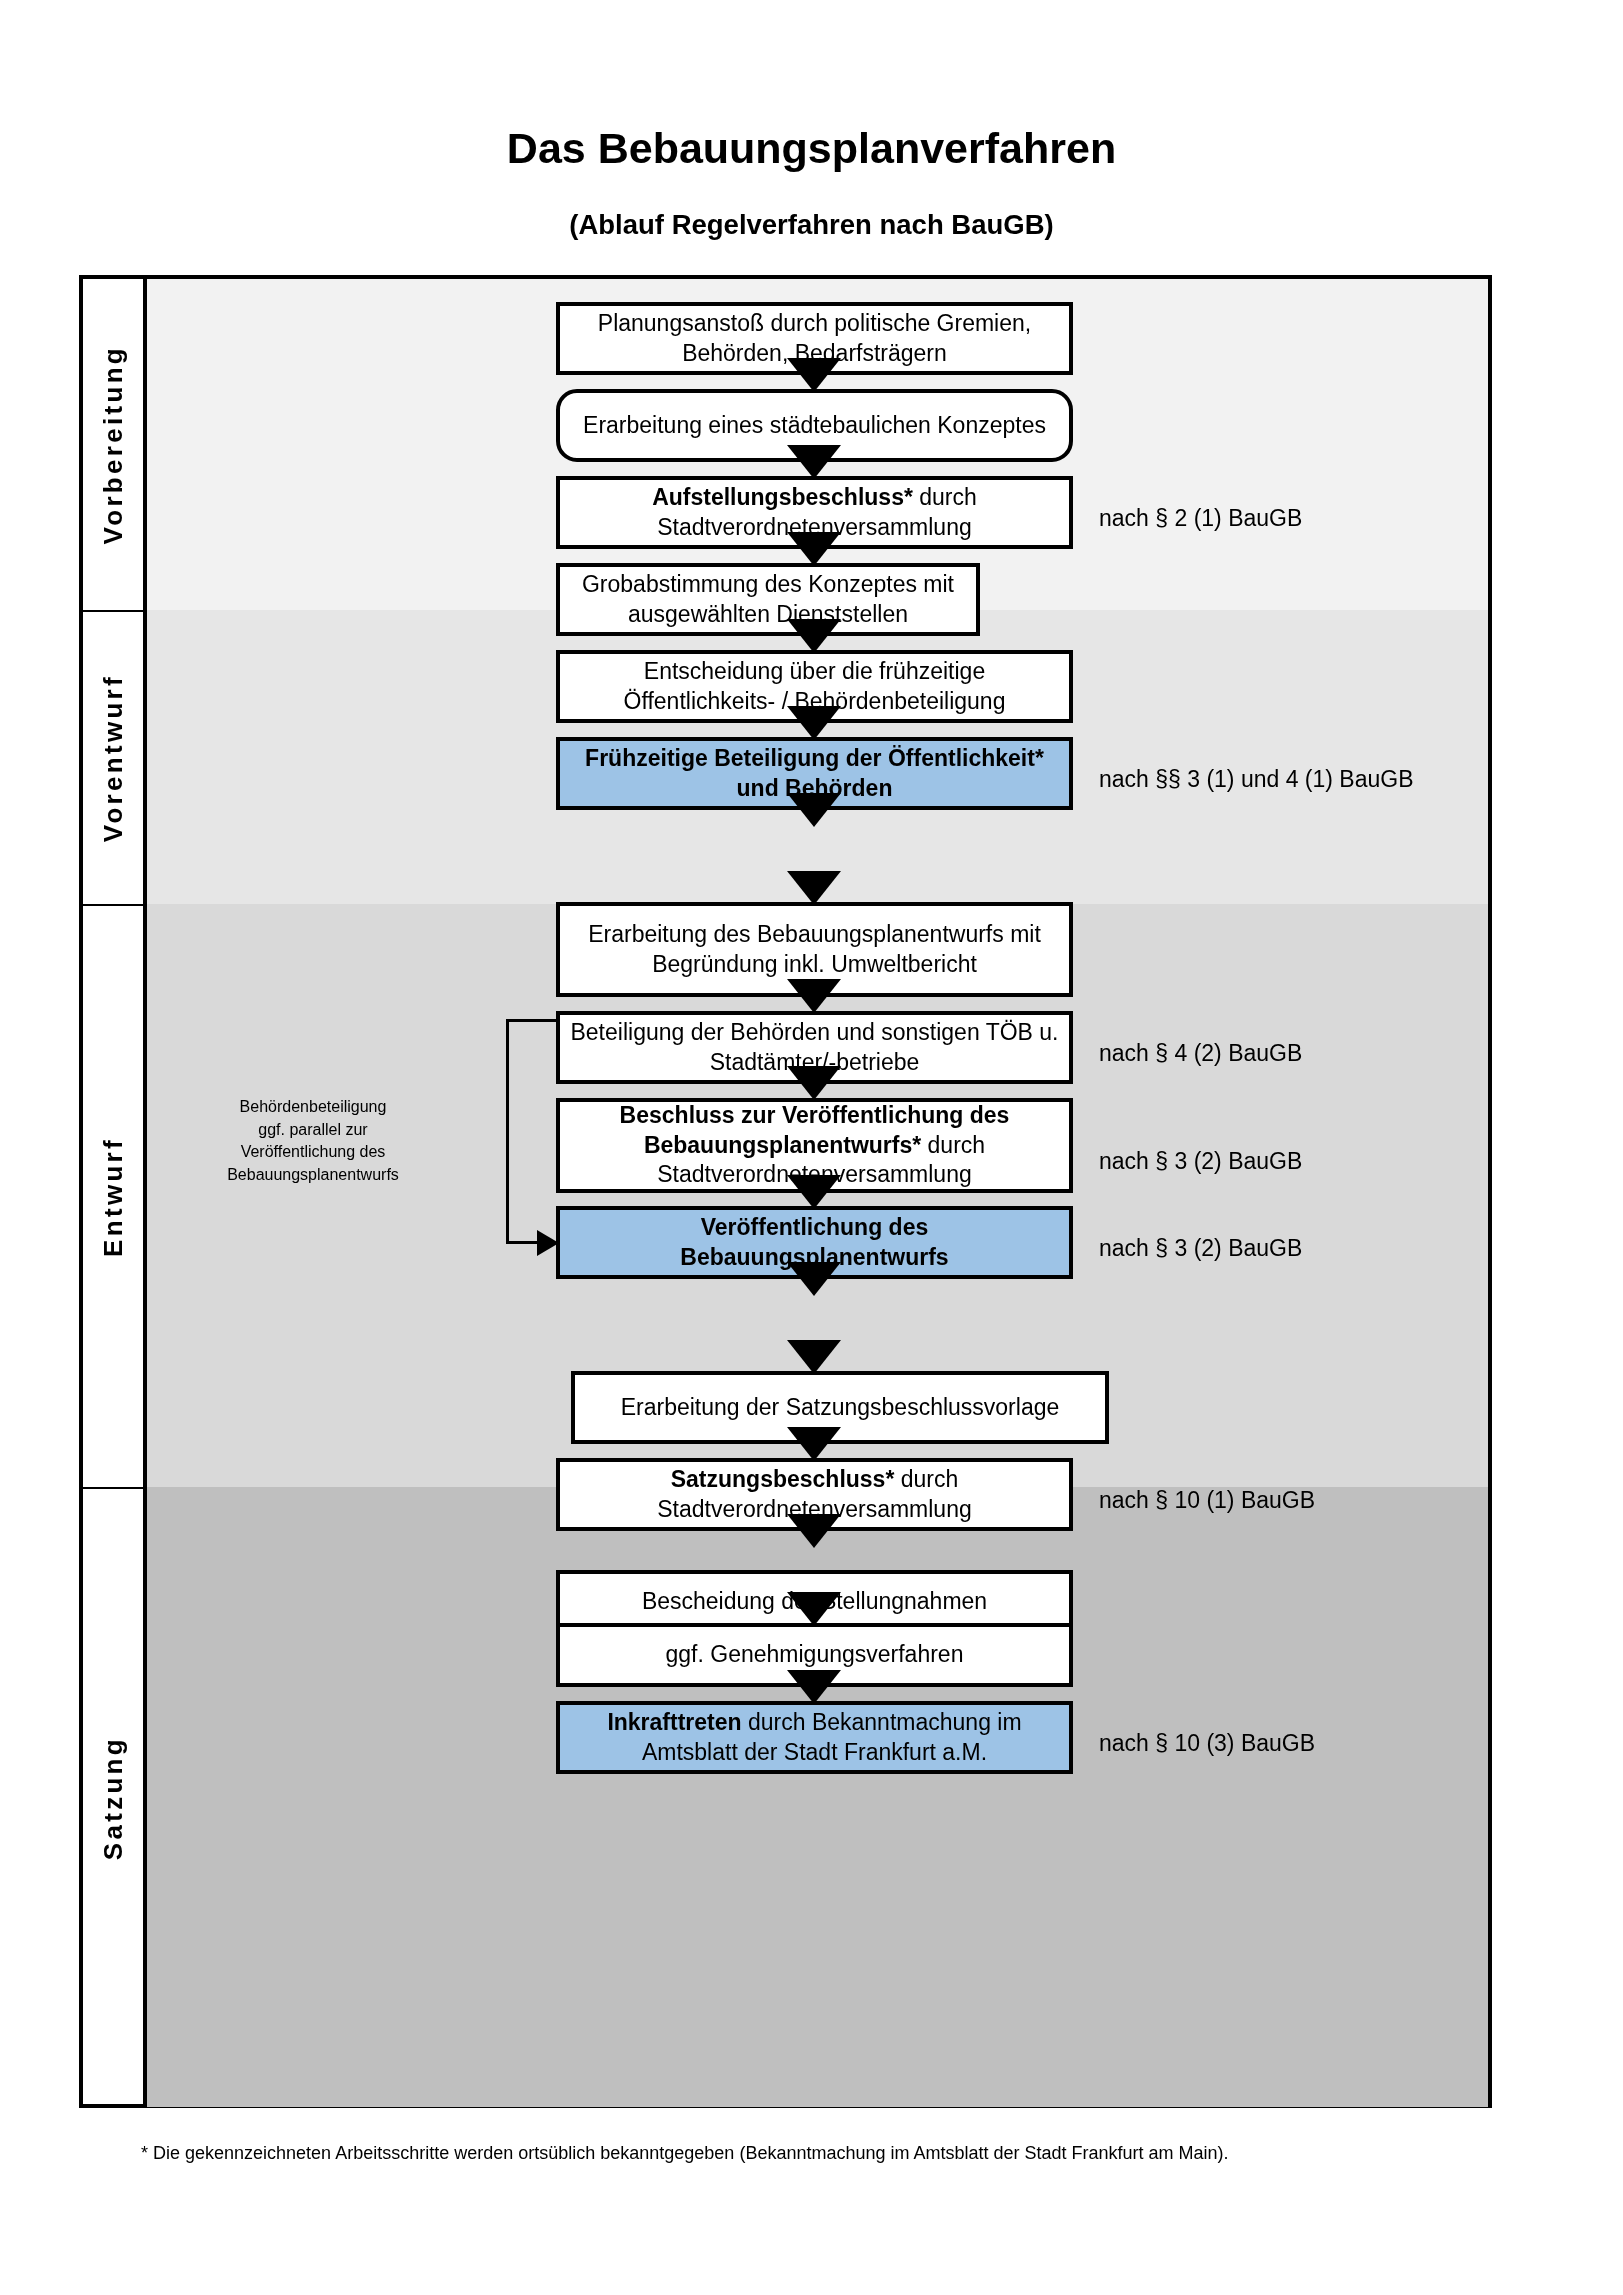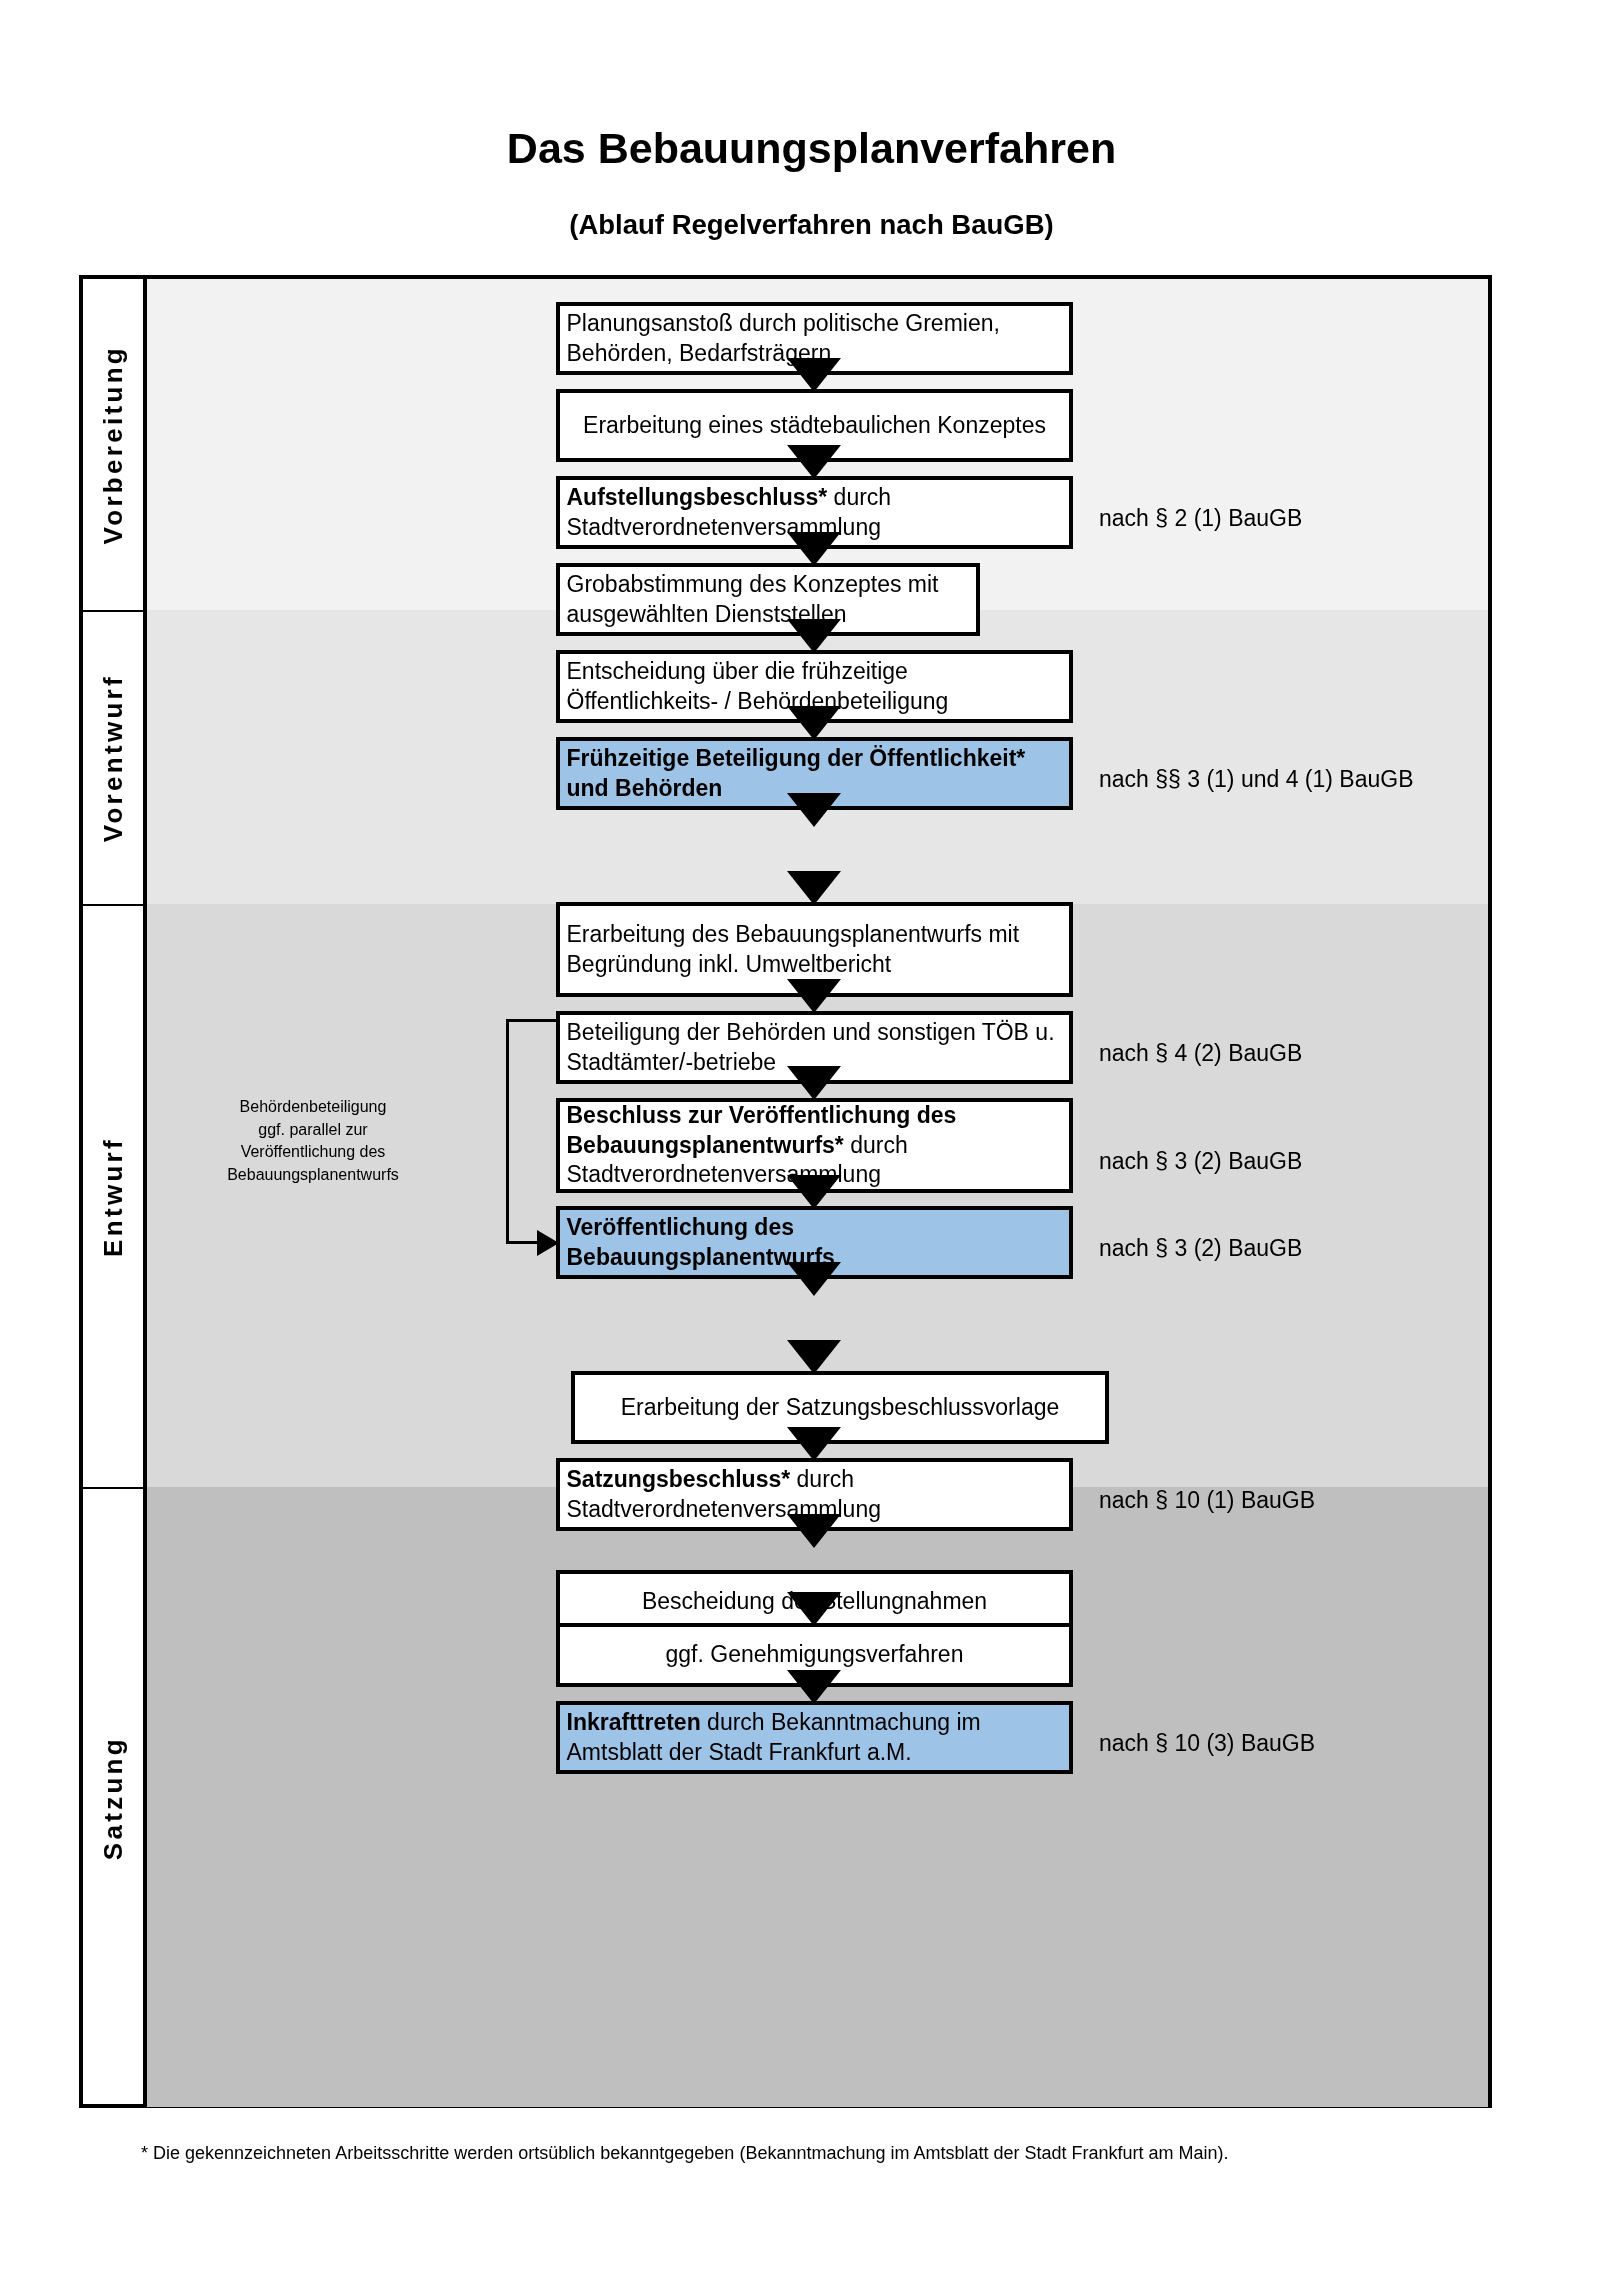--- a/index.html
+++ b/index.html
@@ -43,20 +43,21 @@
   .bands{position:absolute;left:64px;top:0;right:0;bottom:0;}
   .band{position:absolute;left:0;right:0;}
 
   
   .fbox{
     position:absolute;
     box-sizing:border-box;
     border:4.6px solid #000;
     background:#ffffff;
     display:flex;align-items:center;justify-content:center;
+    text-align:center;
     font-size:23px;line-height:1.30;
     padding:2.6px 6.5px;
     z-index:5;
   }
   .fbox.blue{background:#9dc3e6;}
   .fbox b{font-weight:bold;}
 
   
   .arrow{
     position:absolute;width:0;height:0;
@@ -123,21 +124,21 @@
       <div class="labelcell" style="top:1208px;height:620px;">
         <span>Satzung</span>
       </div>
     </div>
 
     <div class="fbox" style="left:473px;top:23px;width:517px;height:73px;">
       <div><span>Planungsanstoß durch politische Gremien, Behörden, Bedarfsträgern</span></div>
     </div>
     <div class="arrow" style="left:704px;top:79px;"></div>
 
-    <div class="fbox" style="left:473px;top:110px;width:517px;height:73px;">
+    <div class="fbox" style="left:473px;top:110px;width:517px;height:73px;border-radius:21px;">
       <div><span>Erarbeitung eines städtebaulichen Konzeptes</span></div>
     </div>
     <div class="arrow" style="left:704px;top:166px;"></div>
 
     <div class="fbox" style="left:473px;top:197px;width:517px;height:73px;">
       <div><b>Aufstellungsbeschluss*</b><span> durch Stadtverordnetenversammlung</span></div>
     </div>
     <div class="arrow" style="left:704px;top:253px;"></div>
 
     <div class="fbox" style="left:473px;top:284px;width:424px;height:73px;">

